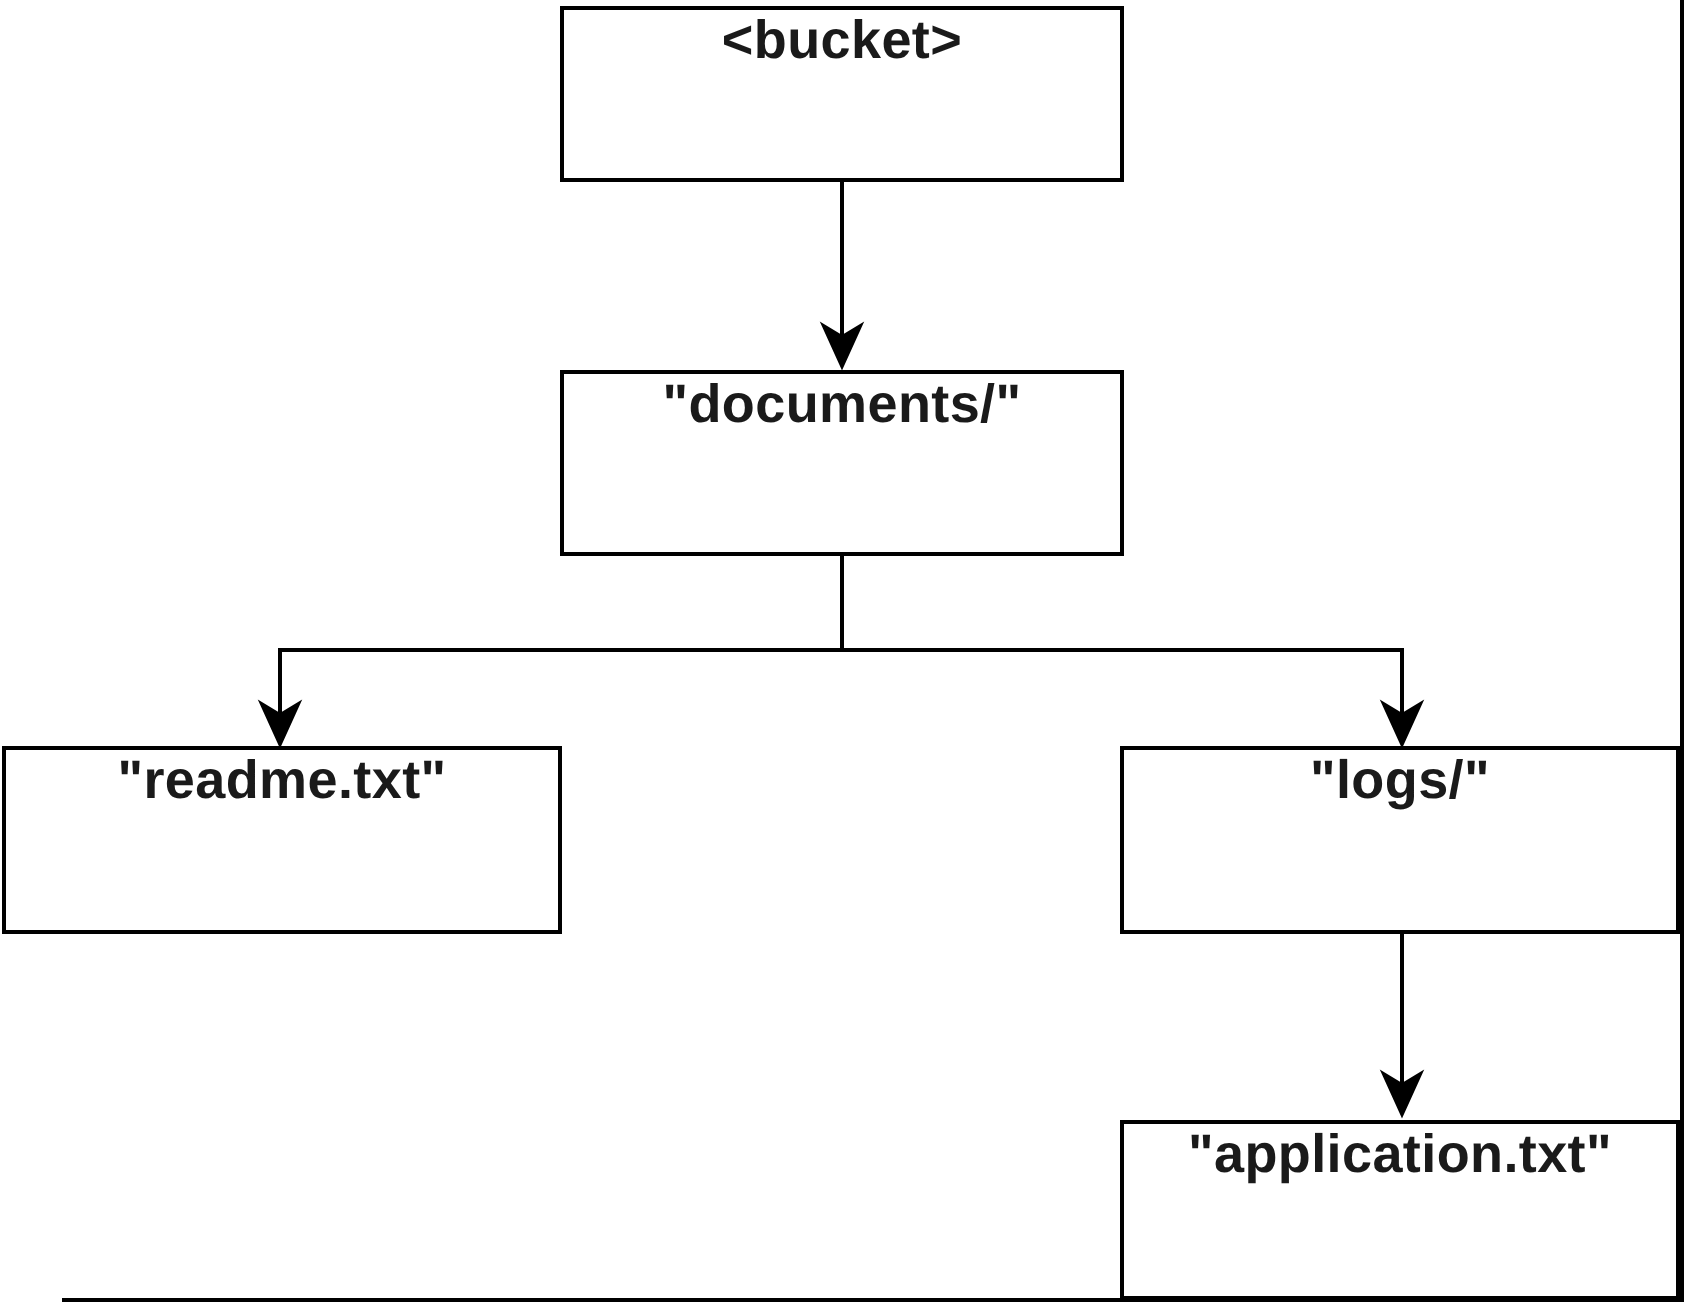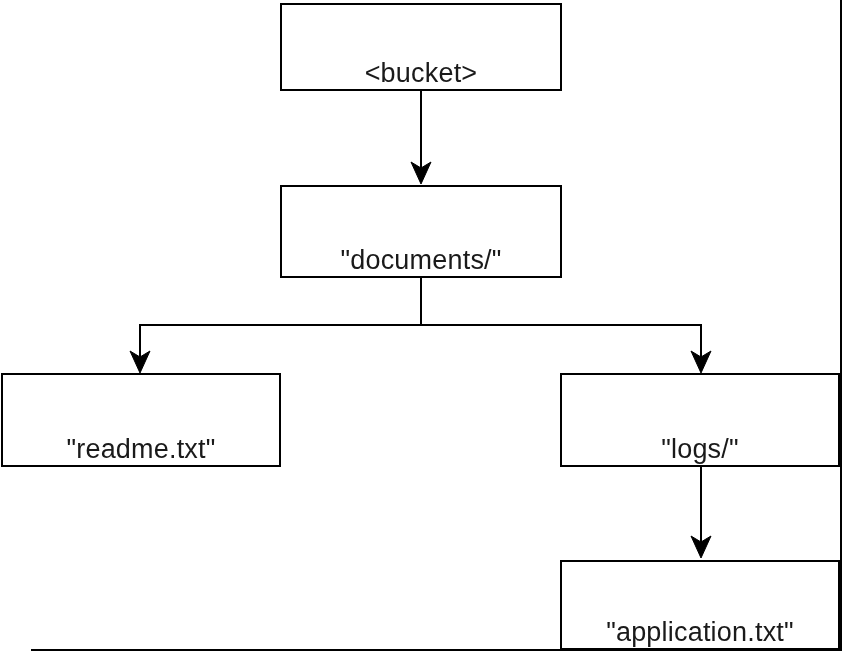--- a/index.html
+++ b/index.html
@@ -22,27 +22,28 @@
     width: 844px;
     height: 656px;
     z-index: 1;
   }
   .node {
     position: absolute;
     box-sizing: border-box;
     background: #ffffff;
     border: 2px solid #000000;
     display: flex;
-    align-items: flex-end;
+    align-items: flex-start;
     justify-content: center;
     z-index: 2;
     font-size: 27px;
     color: #1a1a1a;
     letter-spacing: 0.2px;
     white-space: nowrap;
+    font-weight: bold;
   }
   .node-bucket      { left: 280px; top: 3px;   width: 282px; height: 88px; }
   .node-documents   { left: 280px; top: 185px; width: 282px; height: 93px; }
   .node-readme      { left: 1px;   top: 373px; width: 280px; height: 94px; }
   .node-logs        { left: 560px; top: 373px; width: 280px; height: 94px; }
   .node-application { left: 560px; top: 560px; width: 280px; height: 90px; }
 </style>
 </head>
 <body>
 

